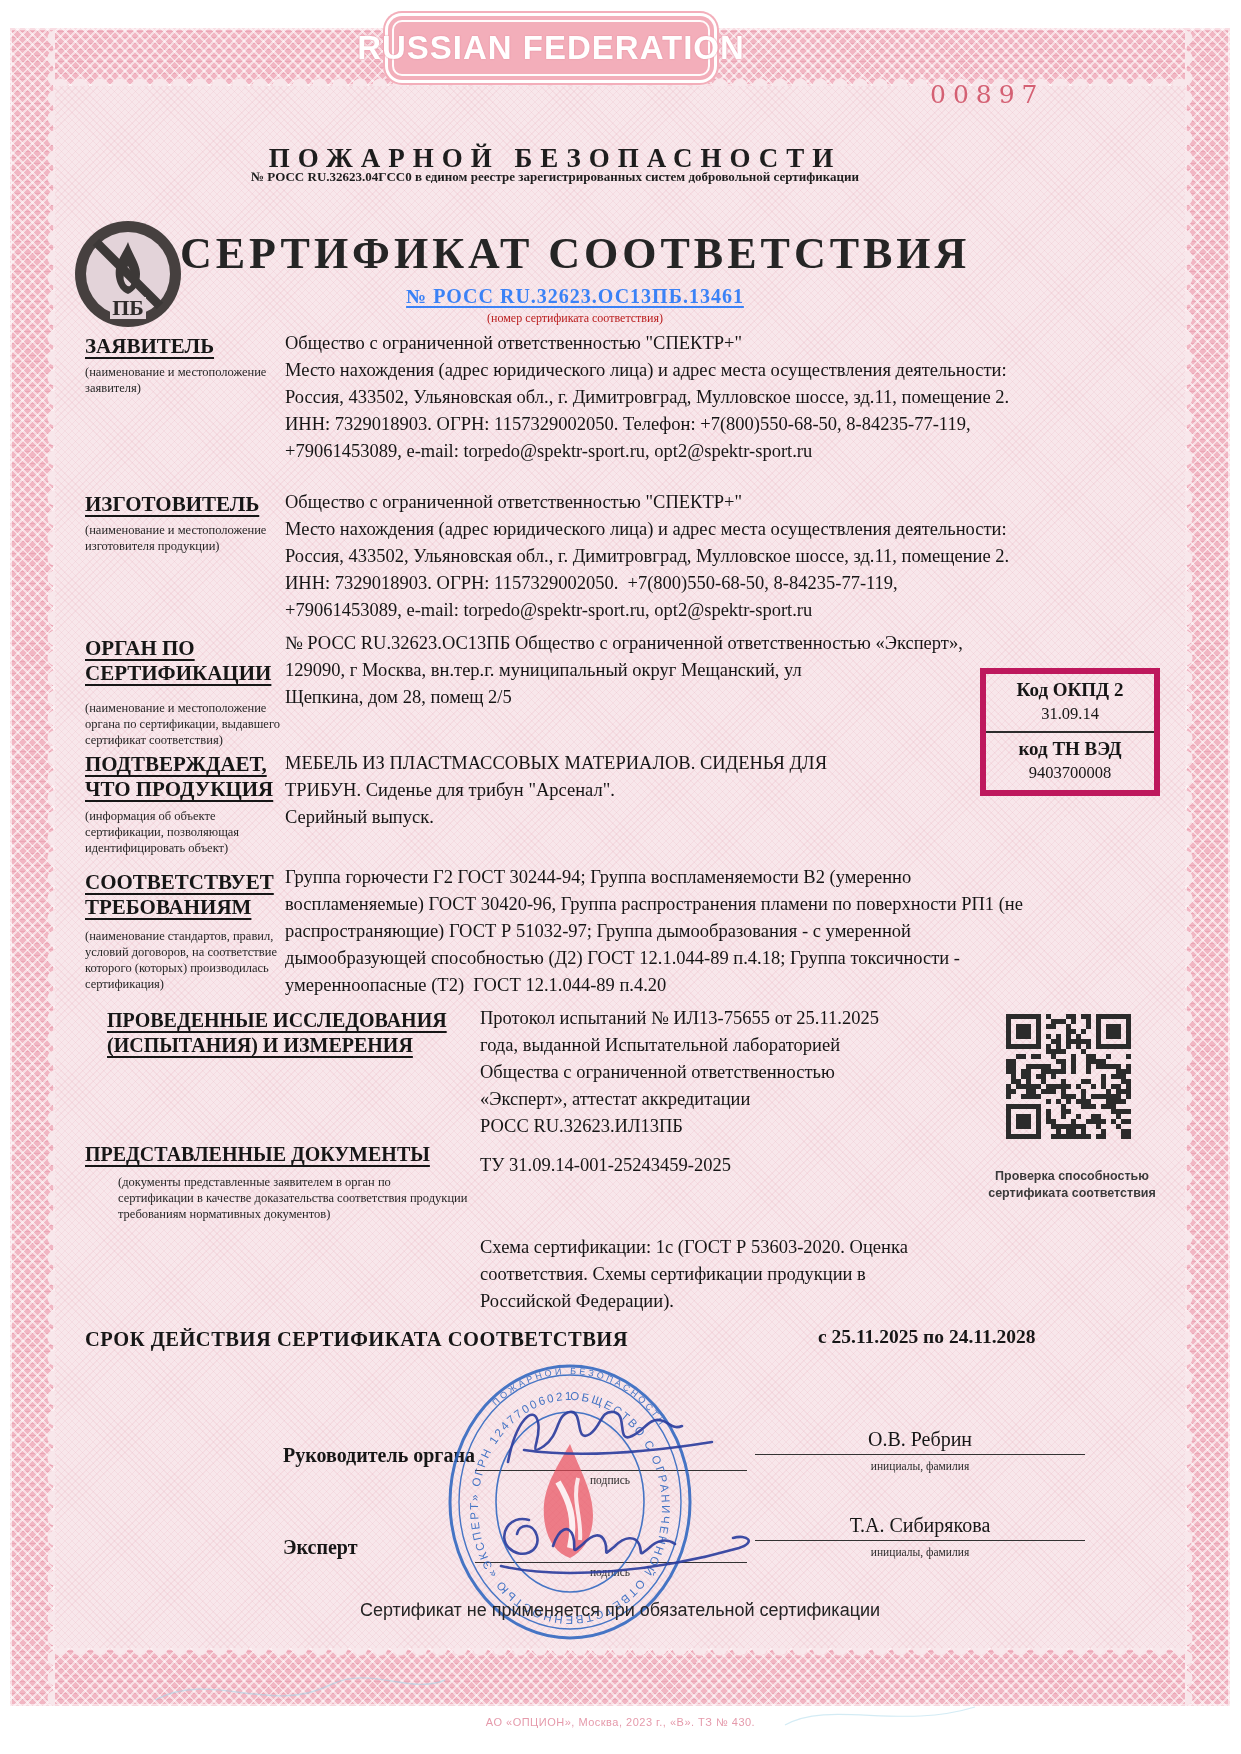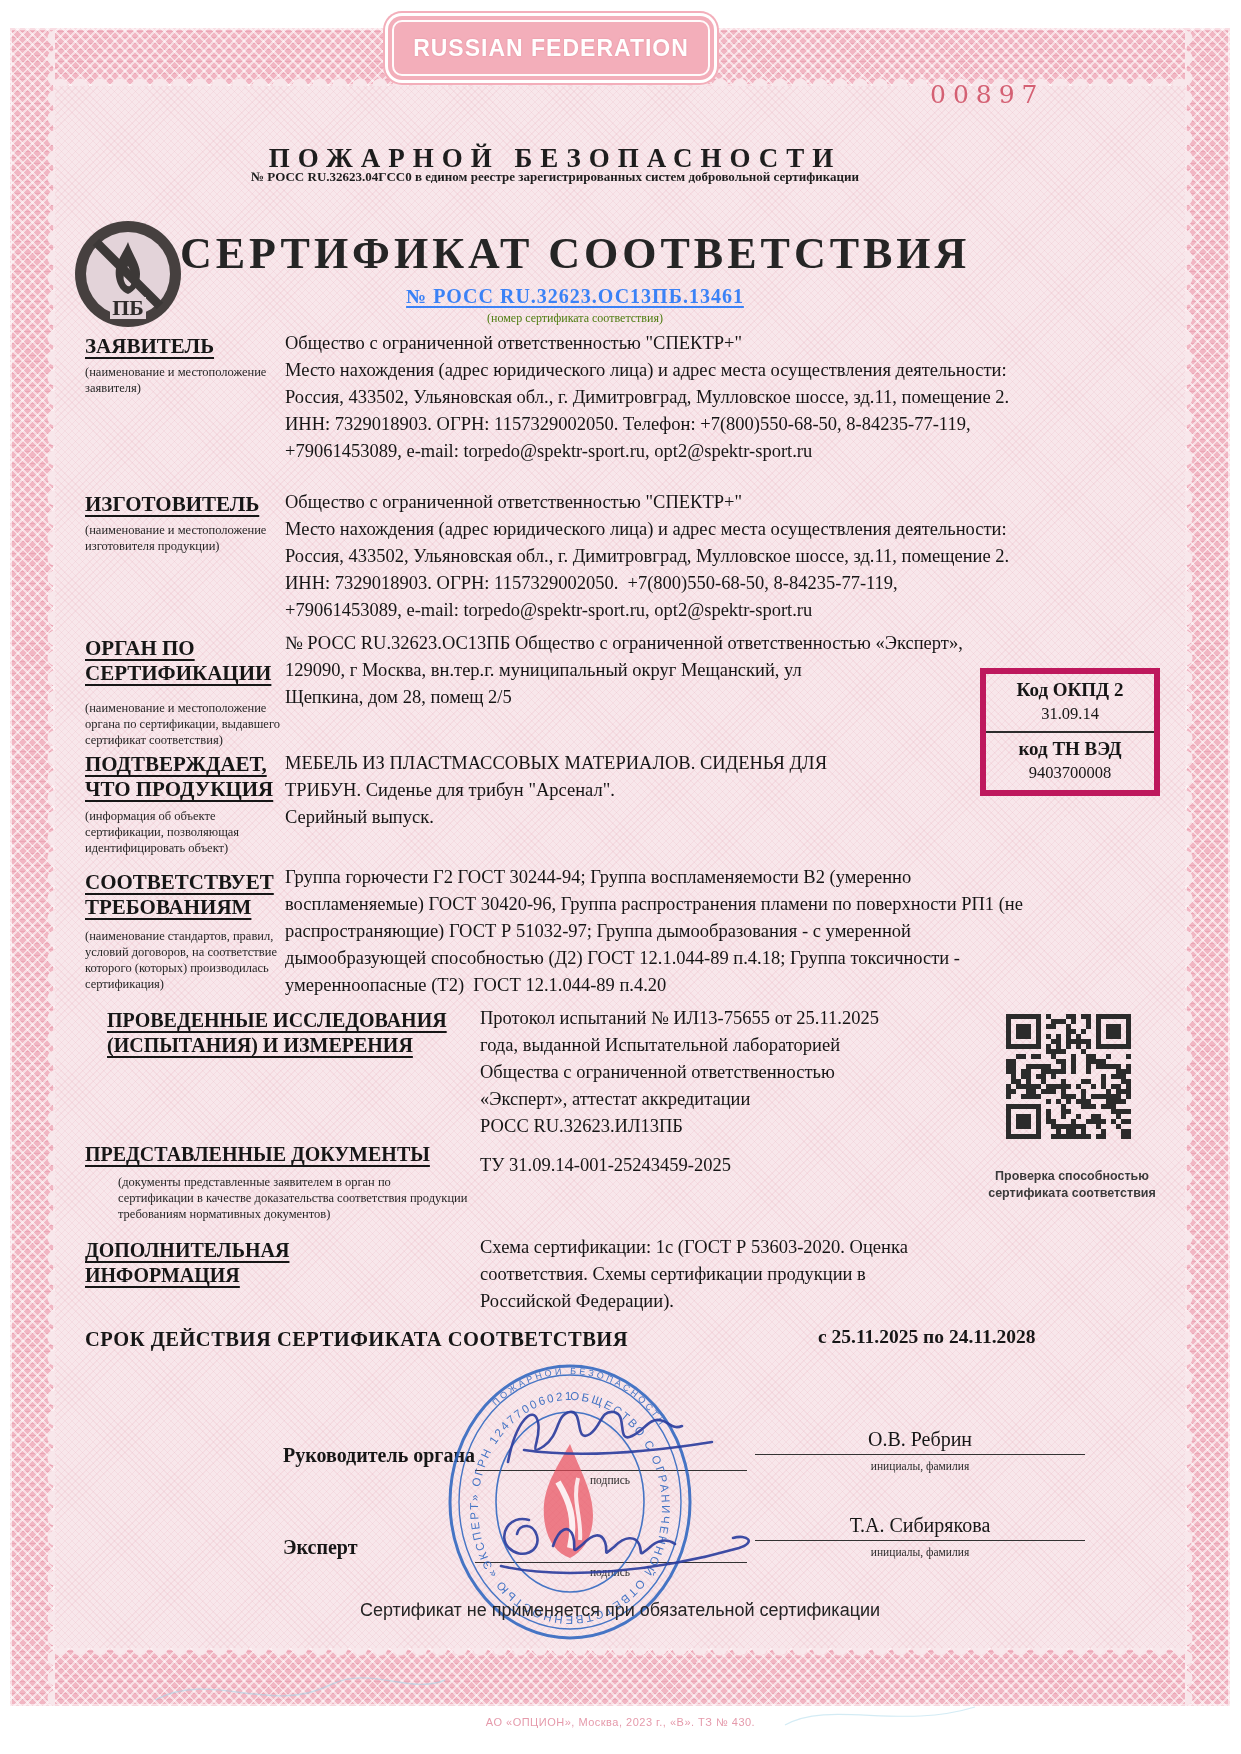--- a/index.html
+++ b/index.html
@@ -32,38 +32,38 @@
       background-size:12px 20px;}
   .lace.right::after{content:'';position:absolute;top:0;bottom:0;left:0;width:12px;
       background-image:radial-gradient(circle at 0px 10px, #f8e7eb 0 7px, transparent 8px);
       background-size:12px 20px;}
   
   .banner{position:absolute;left:388px;top:16px;width:326px;height:64px;
     background:#f3aeba;border-radius:14px;box-shadow:0 0 0 3px #fff,0 0 0 5px #f3aeba;
     display:flex;align-items:center;justify-content:center;}
   .banner-inner{position:absolute;inset:4px;border:2px solid rgba(255,255,255,.95);border-radius:10px;}
   .banner-text{position:relative;font-family:"Liberation Sans",sans-serif;font-weight:bold;
-    font-size:23px;letter-spacing:1px;color:#fff;
+    font-size:33px;letter-spacing:1px;color:#fff;
     text-shadow:0 0 2px #e893a4,0 0 1px #e893a4;white-space:nowrap;}
   
   .serial{position:absolute;left:930px;top:80px;width:260px;font-family:"DejaVu Serif",serif;
     font-size:25px;letter-spacing:7px;color:#d46073;}
   .sys1{position:absolute;left:100px;top:110px;width:910px;text-align:center;
     font-weight:bold;font-size:27px;letter-spacing:4px;color:#1d1d1d;}
   .sys2{position:absolute;left:100px;top:143px;width:910px;text-align:center;
     font-weight:bold;font-size:27px;letter-spacing:8px;color:#1d1d1d;}
   .registry{position:absolute;left:90px;top:169px;width:930px;text-align:center;
     font-weight:bold;font-size:13px;color:#1d1d1d;}
   .doc-title{position:absolute;left:180px;top:228px;width:790px;text-align:center;
     font-weight:bold;font-size:44px;letter-spacing:4px;color:#252525;white-space:nowrap;}
   .certnum{position:absolute;left:180px;top:285px;width:790px;text-align:center;
     font-weight:bold;font-size:20px;letter-spacing:1px;color:#3b82f6;}
   .certnum u{text-underline-offset:3px;}
   .certnum-note{position:absolute;left:180px;top:311px;width:790px;text-align:center;
-    font-size:12px;color:#4d7c0f;}
+    font-size:12px;color:#b91c1c;}
   .logo{position:absolute;left:72px;top:218px;width:112px;height:112px;}
   
   .sec-label{position:absolute;font-weight:bold;font-size:21px;line-height:25px;color:#161616;
     text-decoration:underline;text-decoration-thickness:2px;text-underline-offset:4px;}
   .sec-note{position:absolute;font-size:12.5px;line-height:16px;color:#272727;}
   .sec-text{position:absolute;font-size:18.5px;line-height:27px;color:#151515;white-space:pre;}
   .nolines{white-space:normal;}
   
   .codes{position:absolute;left:980px;top:668px;width:168px;border:6px solid #be185d;}
   .codes .cell{border-bottom:2px solid #2c2c2c;text-align:center;padding:5px 2px 7px 2px;}
@@ -424,21 +424,20 @@
         <rect x="34" y="94" width="5" height="35" fill="#2b2b2b"></rect>
         <rect x="14" y="104" width="15" height="15" fill="#2b2b2b"></rect>
       </svg>
   </div>
   <div class="qr-caption">Проверка способностью сертификата соответствия</div>
 
   <div class="sec-label" style="left:85px;top:1142px;width:370px;font-size:20px;">ПРЕДСТАВЛЕННЫЕ ДОКУМЕНТЫ</div>
   <div class="sec-note nolines" style="left:85px;top:1174px;width:350px;margin-left:33px;">(документы представленные заявителем в орган по сертификации в качестве доказательства соответствия продукции требованиям нормативных документов)</div>
   <div class="sec-text" style="left:480px;top:1152px;width:420px;">ТУ 31.09.14-001-25243459-2025</div>
 
-  <div class="sec-label" style="left:85px;top:1238px;width:235px;font-size:20px;">ДОПОЛНИТЕЛЬНАЯ ИНФОРМАЦИЯ</div>
   <div class="sec-text" style="left:480px;top:1234px;width:460px;">Схема сертификации: 1с (ГОСТ Р 53603-2020. Оценка
 соответствия. Схемы сертификации продукции в
 Российской Федерации).</div>
 
   <div class="valid-label">СРОК ДЕЙСТВИЯ СЕРТИФИКАТА СООТВЕТСТВИЯ</div>
   <div class="valid-value">с 25.11.2025 по 24.11.2028</div>
 
   <div class="sig-role" style="left:283px;top:1444px;">Руководитель органа</div>
   <div class="sig-line" style="left:475px;top:1444px;width:272px;height:26px;"></div>
   <div class="sig-small" style="left:520px;top:1474px;width:180px;">подпись</div>

